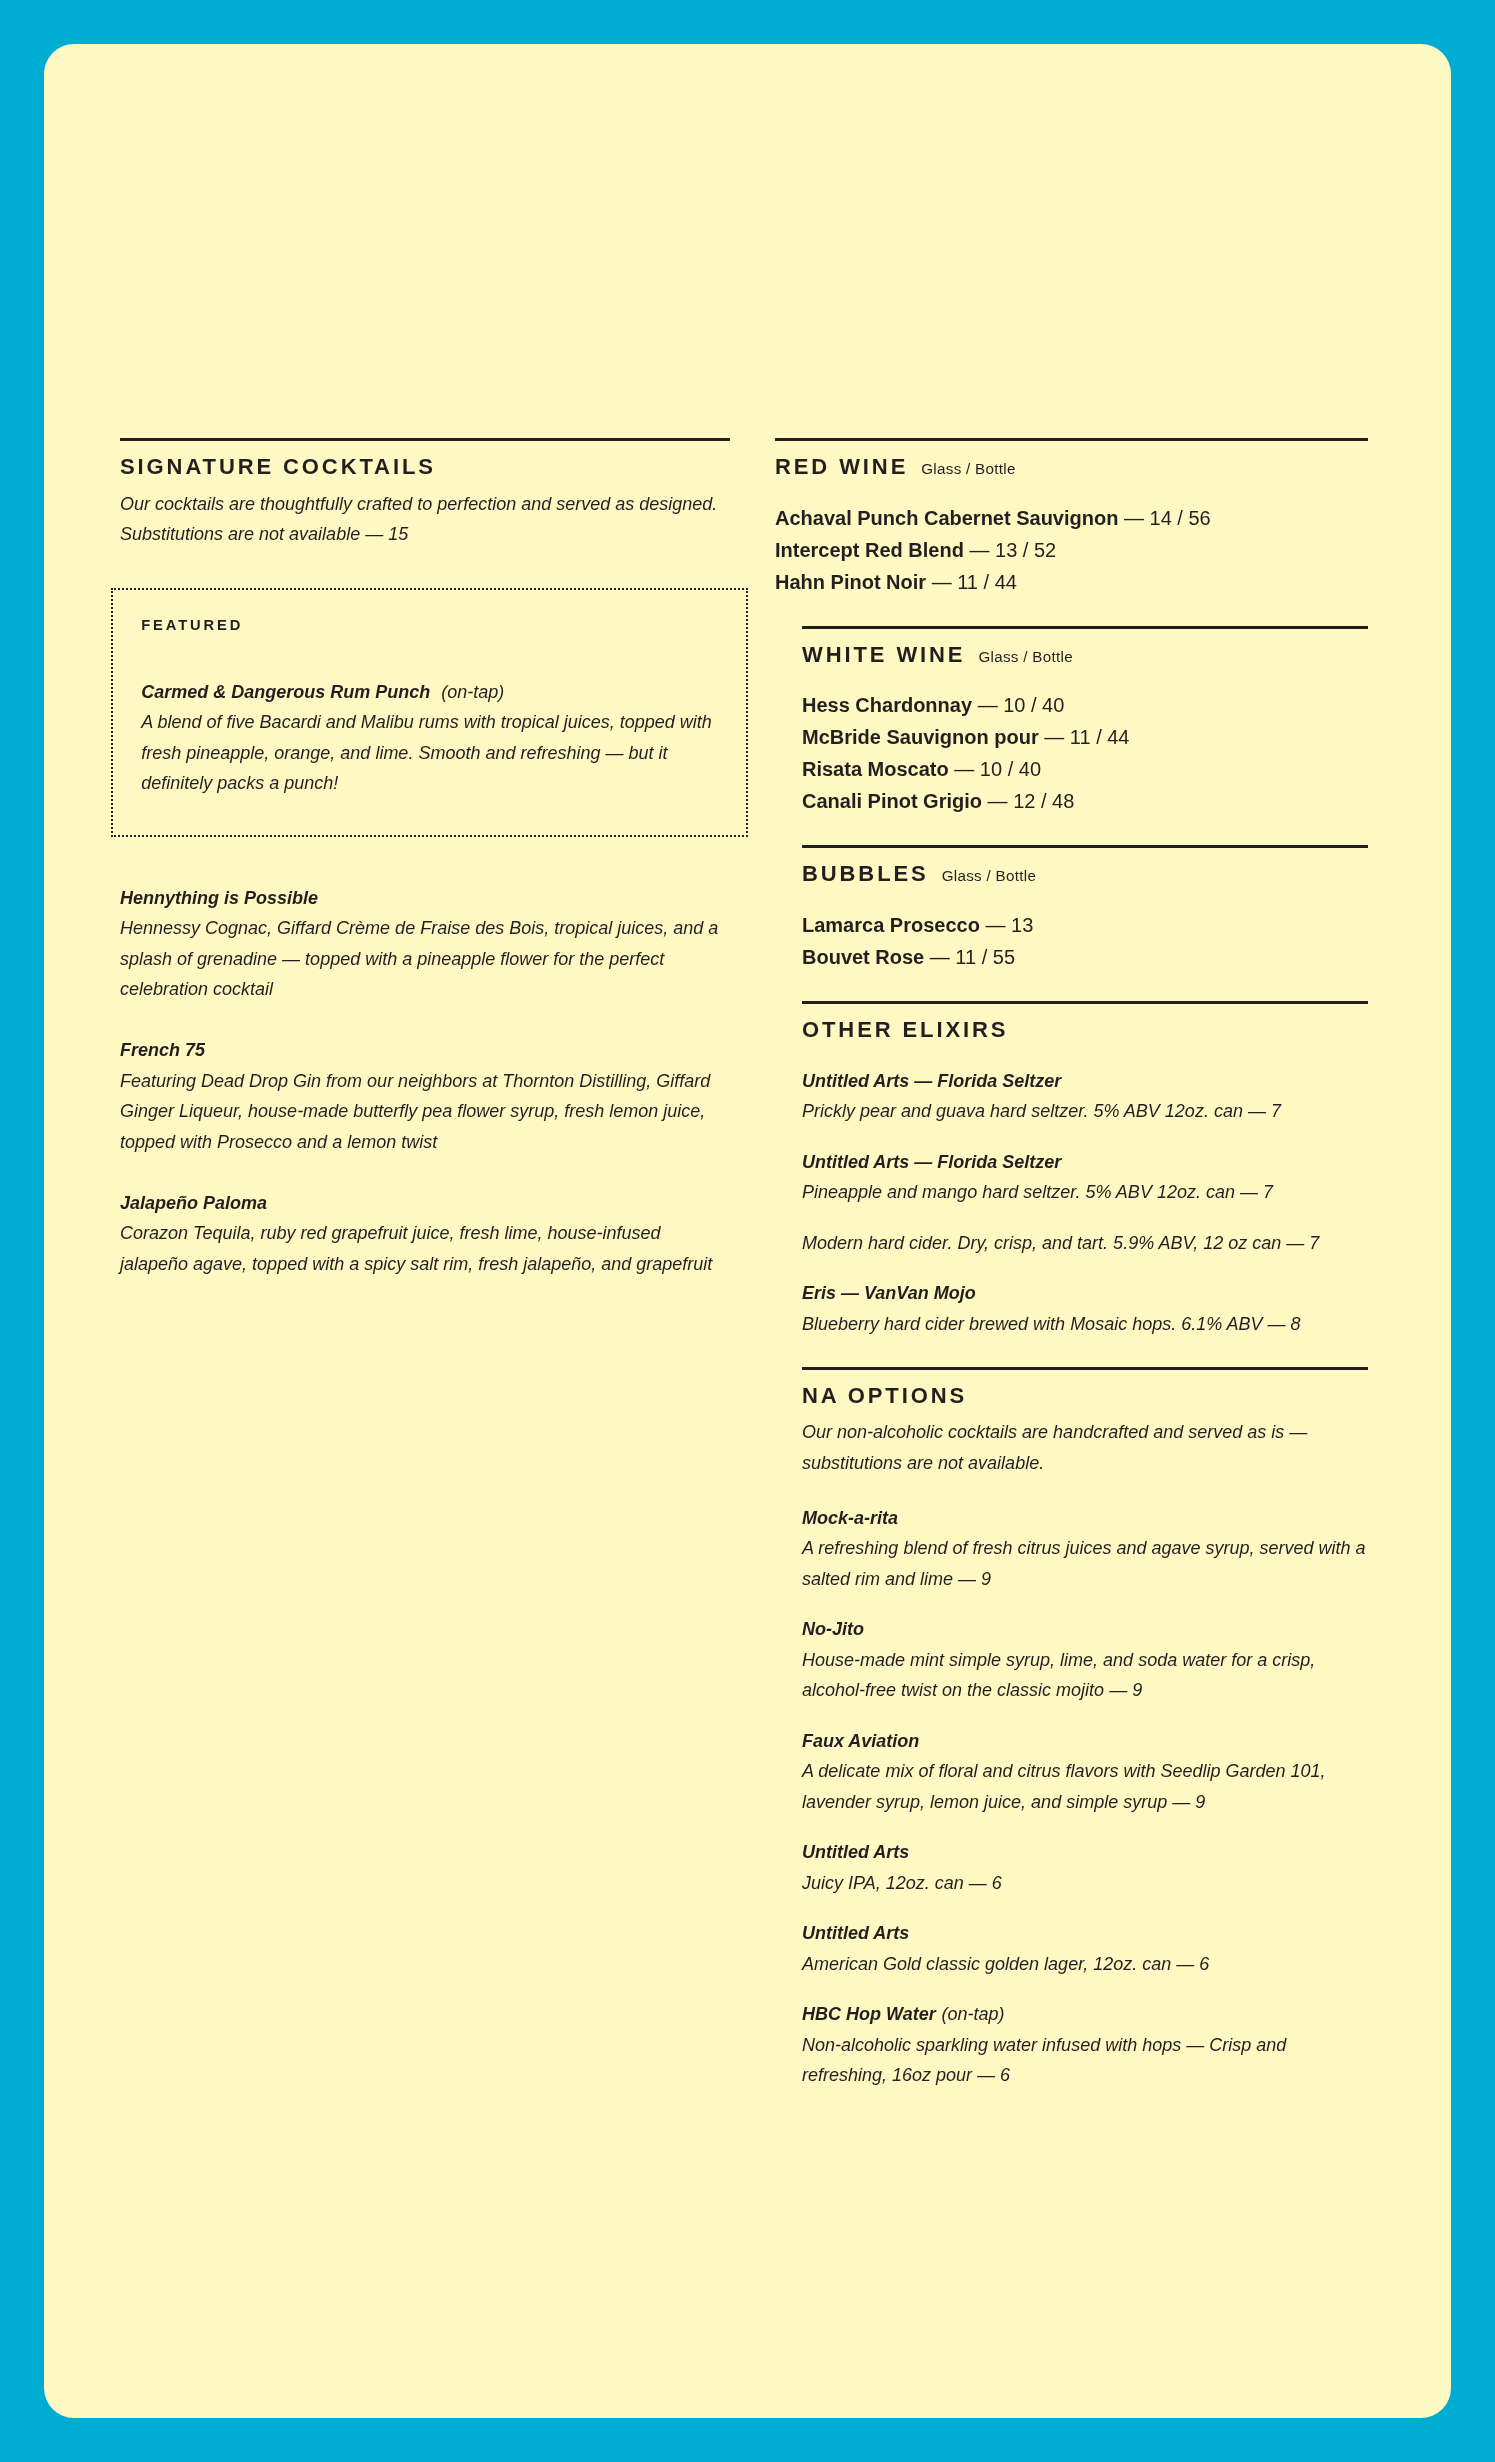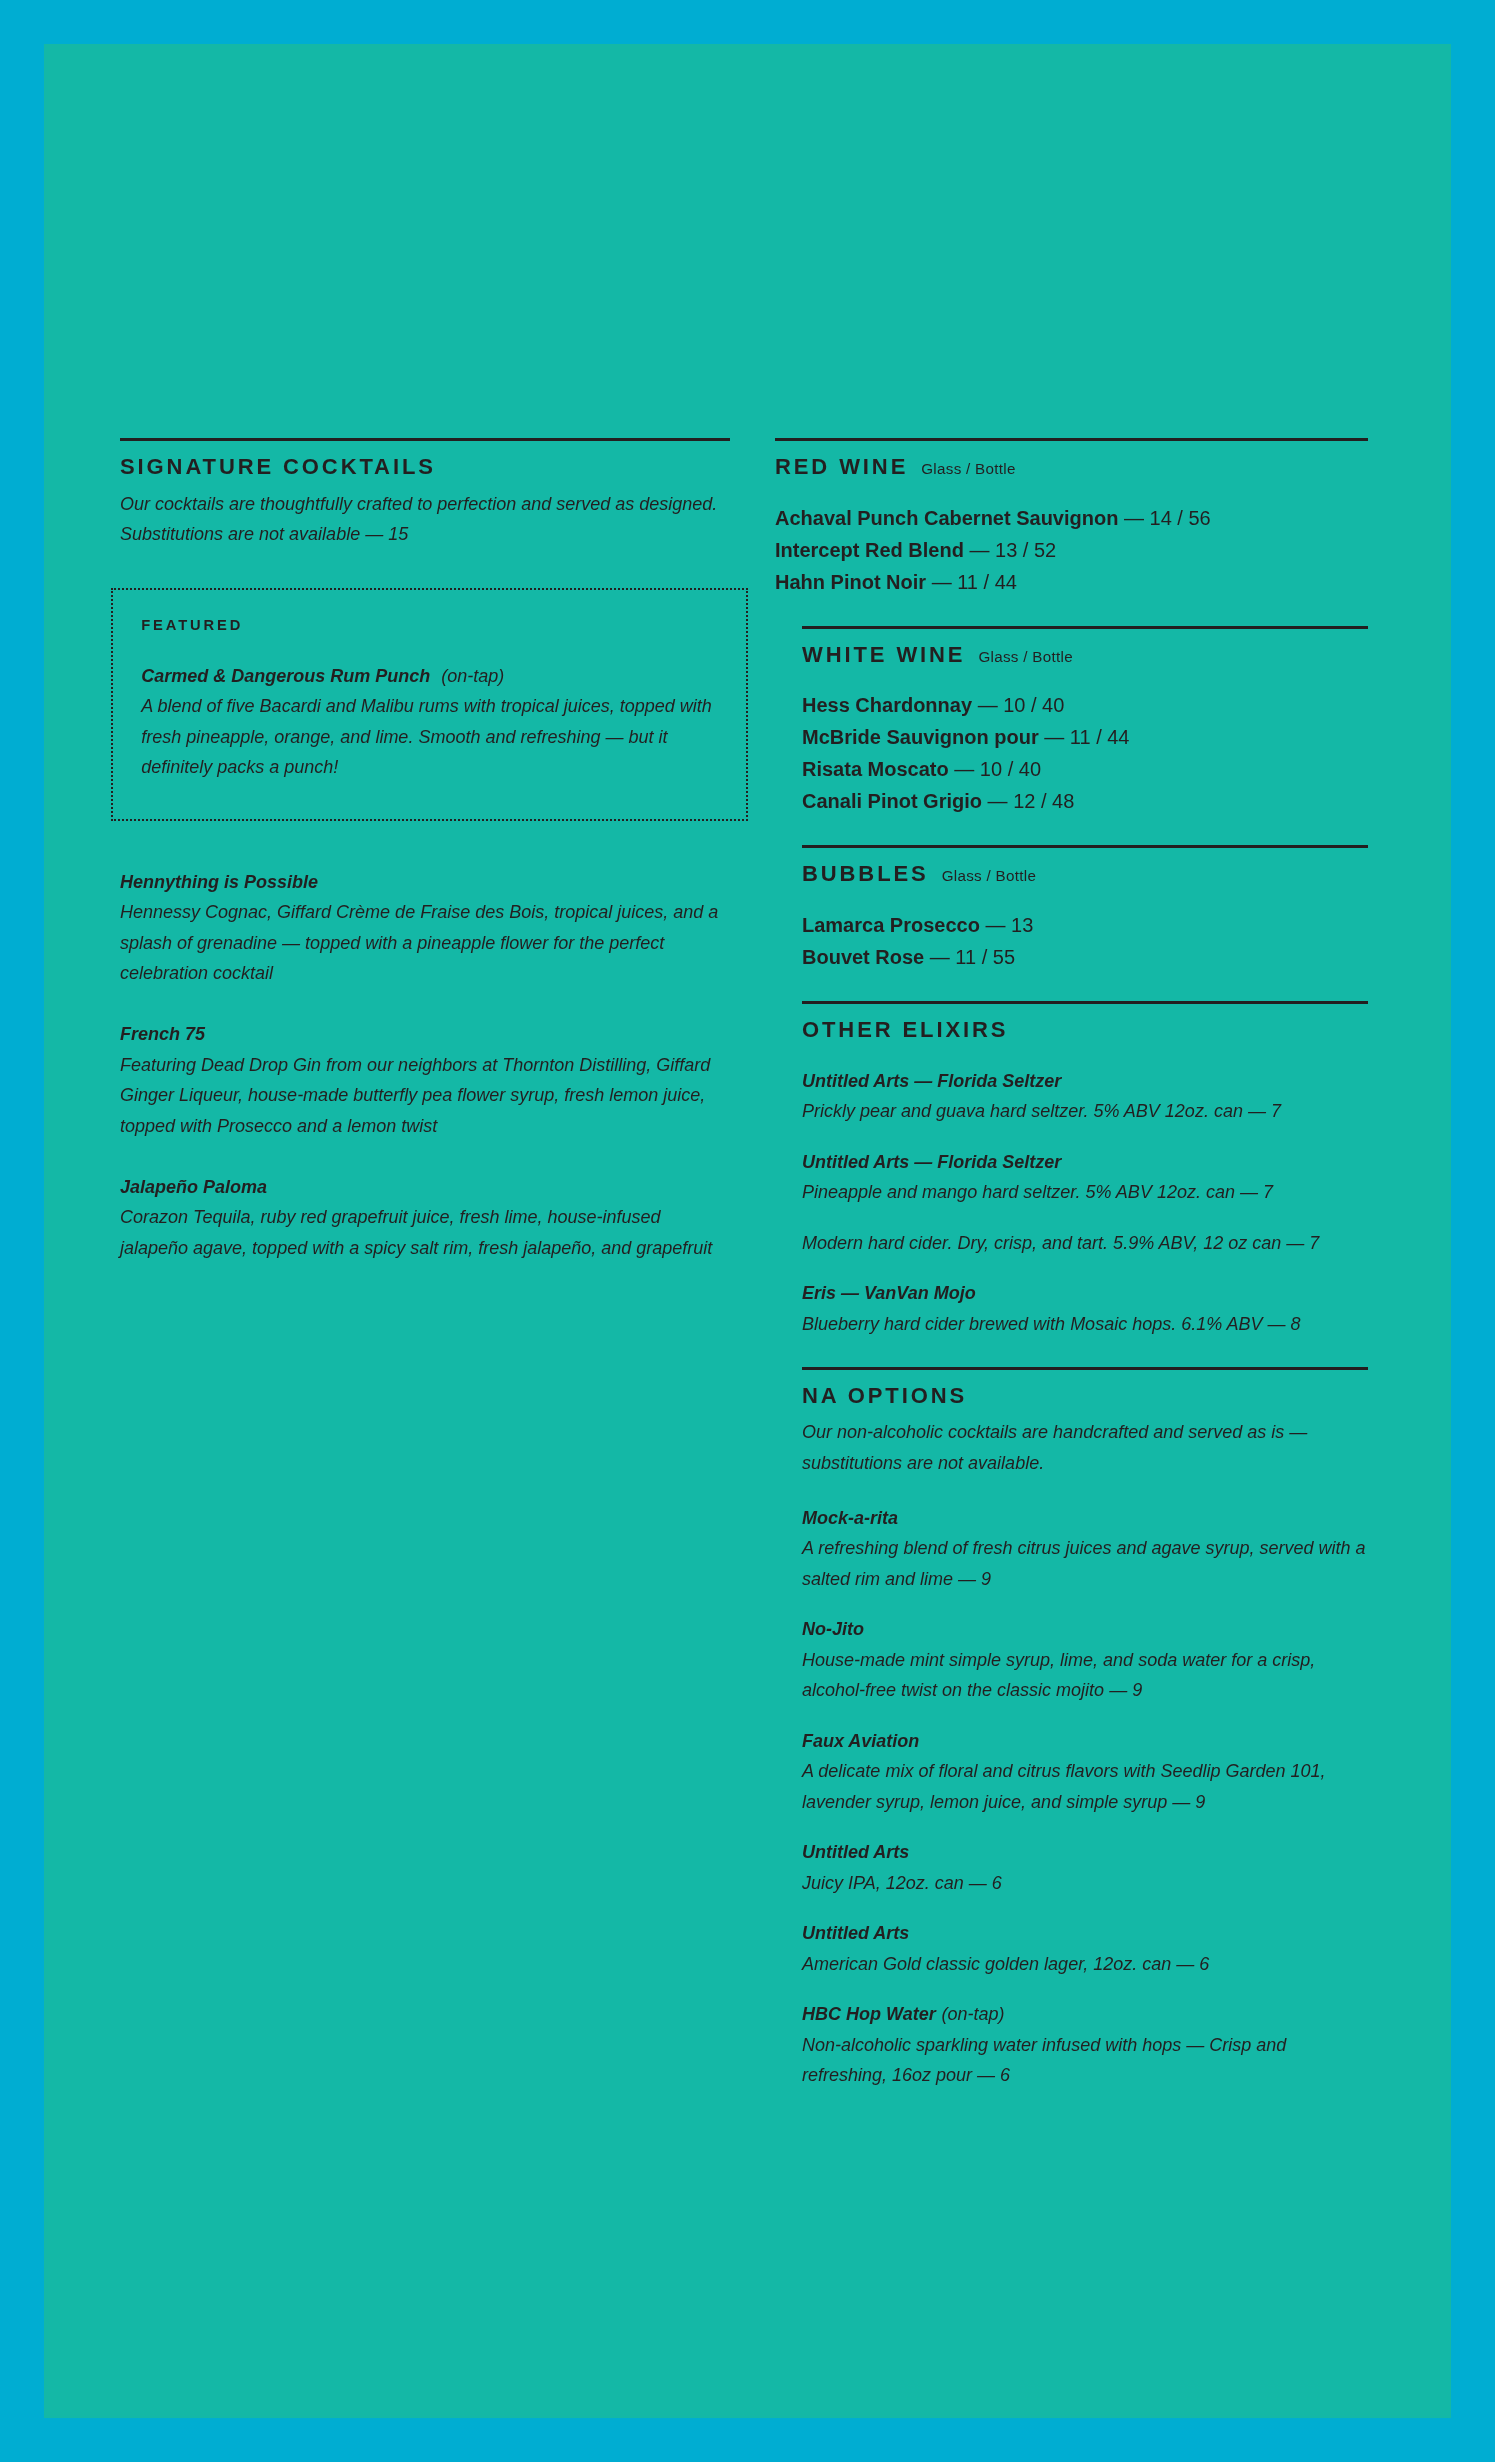--- a/index.html
+++ b/index.html
@@ -2,38 +2,38 @@
 <html style="--frame: #00add2; --text: #231f20;font-size:9.4px"><head>
 <meta charset="utf-8">
 <style>
   html,body{margin:0;padding:0;}
   body{
     width:1495px;height:2462px;position:relative;
     background:var(--frame,#00add2);
     font-family:"Liberation Sans",sans-serif;
     color:var(--text,#231f20);
   }
-  .page{position:absolute;left:44px;top:44px;width:1407px;height:2374px;background:#14b8a6;}
+  .page{position:absolute;left:44px;top:44px;width:1407px;height:2374px;background:#fef9c3;border-radius:30px;}
   .content{position:absolute;left:76px;top:394px;width:1248px;display:flex;gap:45px;}
   .col-left{width:610px;flex:0 0 auto;}
   .col-right{width:593px;flex:0 0 auto;}
   p{margin:0;}
   h2{margin:0;}
   .rule{border-top:3.5px solid var(--text,#231f20);height:0;}
   .sec-header{margin-top:14px;font-size:22px;font-weight:bold;letter-spacing:2.9px;line-height:24.6px;}
   .header-row{display:flex;align-items:baseline;gap:13px;margin-top:14px;}
   .header-row .sec-header{margin-top:0;}
   .sub{font-size:15.2px;letter-spacing:0.3px;font-weight:normal;}
   .body-text{font-size:18px;line-height:30.5px;font-style:italic;}
   .intro{margin-top:9.4px;}
   .b{font-weight:bold;}
   .tag{margin-left:5.9px;}
   .featured-box{margin:38px -17.6px 0 -8.8px;border:2.3px dotted var(--text,#231f20);padding:27px 29px 36px 28px;}
   .featured-label{font-size:14.7px;font-weight:bold;letter-spacing:2.9px;line-height:17.6px;}
-  .featured-box .item-title{margin-top:26px;}
+  .featured-box .item-title{margin-top:42px;}
   .cocktail{margin-top:30.5px;}
   .featured-box + .cocktail{margin-top:46px;}
   .menu-section + .menu-section{margin-top:28px;margin-left:27px;}
   .wine-list{margin-top:22px;font-size:20px;line-height:32px;}
   .block{margin-top:20px;}
   .header-row + .block, .sec-header + .block{margin-top:23.5px;}
   .na-intro{margin-top:8.2px;}
   .na-intro + .block{margin-top:24.6px;}
 </style>
 </head>

